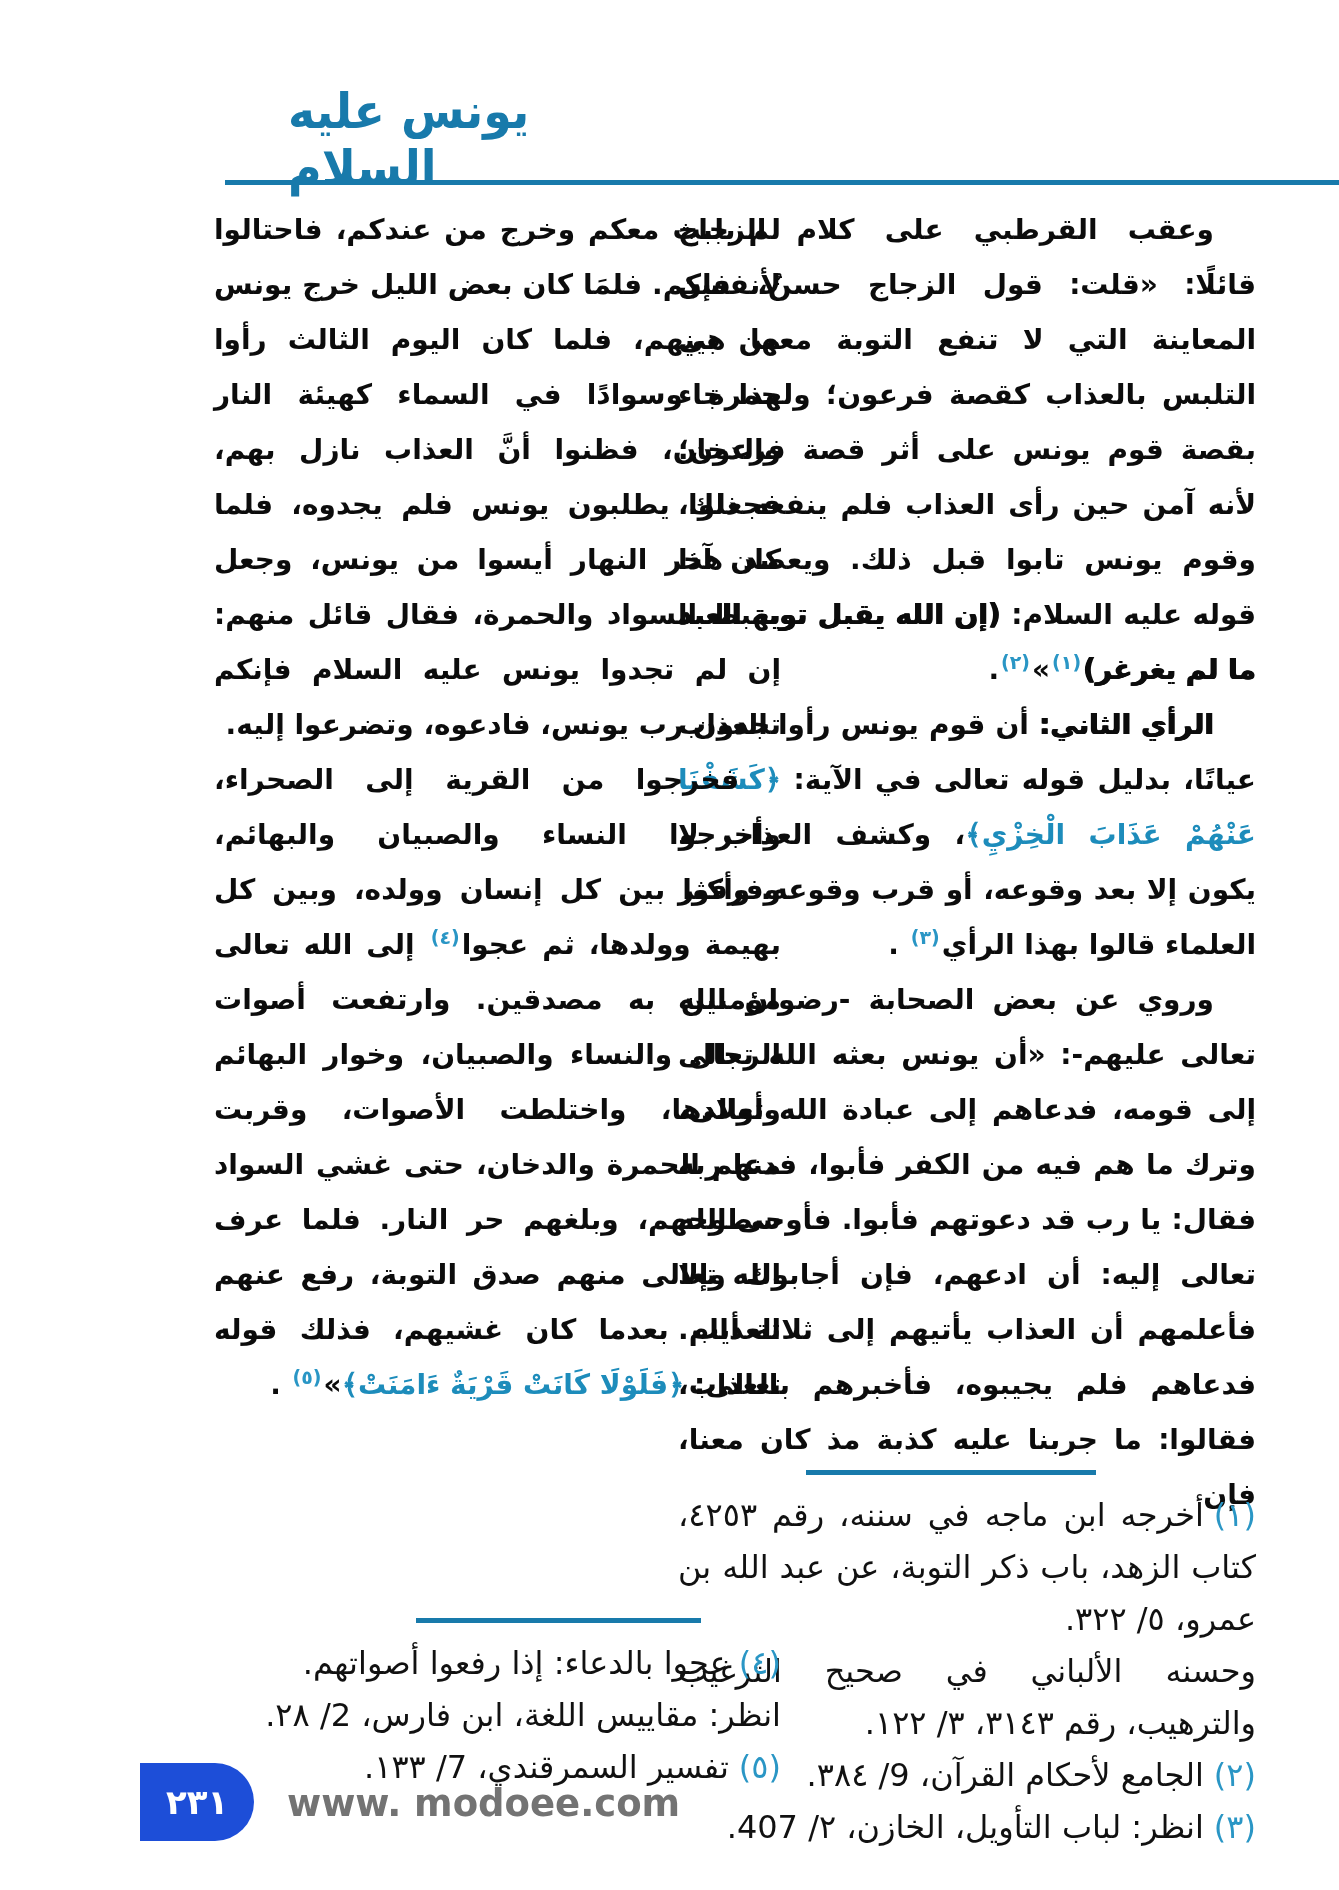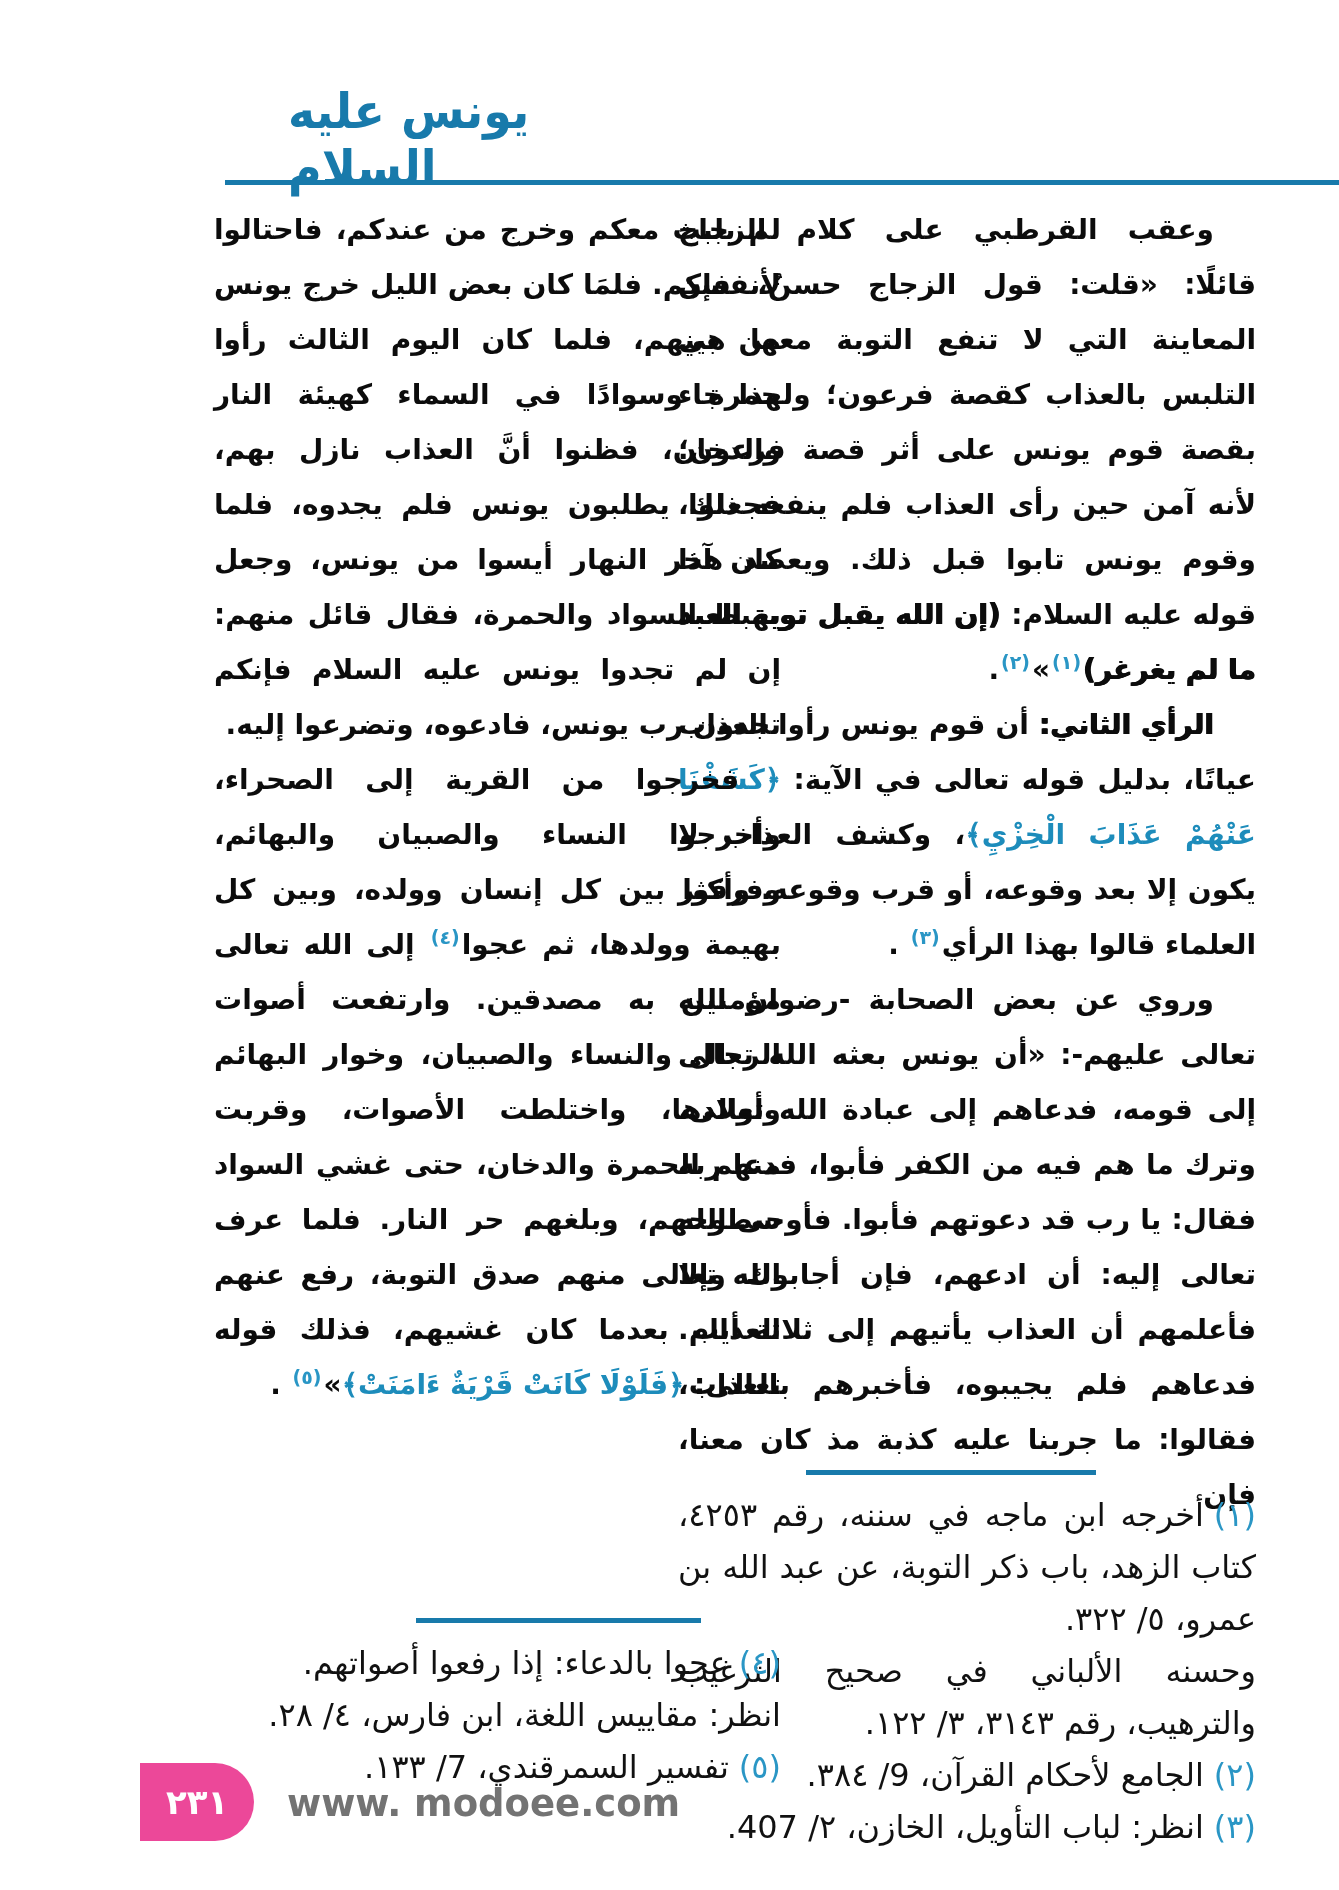--- a/index.html
+++ b/index.html
@@ -59,21 +59,21 @@
   .fn-sep{height:5px;background:#187aab;margin-bottom:14px;}
   .fn-sep-right{width:290px;margin-right:160px;}
   .fn-sep-left{width:285px;margin-right:80px;}
   .fnblock p{margin:0;}
   .fn-marker{color:#2a96c5;margin-left:10px;}
   .fn-sub{margin-right:32px;}
   
   .page-pill{
     position:absolute;left:0;top:1763px;
     width:114px;height:78px;
-    background:#ec4899;
+    background:#1d4ed8;
     border-radius:0 39px 39px 0;
     display:flex;align-items:center;justify-content:center;
   }
   .page-pill span{
     color:#ffffff;font-size:34px;font-weight:bold;
   }
   .site-url{
     position:absolute;left:147px;top:1782px;
     color:#737373;font-size:37px;font-weight:bold;
     direction:ltr;text-align:right;
@@ -102,21 +102,21 @@
     <div class="fn-sep fn-sep-right"></div>
     <p><span class="fn-marker">(١)</span><span>أخرجه ابن ماجه في سننه، رقم ٤٢٥٣، كتاب الزهد، باب ذكر التوبة، عن عبد الله بن عمرو، ٥/ ٣٢٢.</span></p>
     <p class="fn-sub"><span>وحسنه الألباني في صحيح الترغيب والترهيب، رقم ٣١٤٣، ٣/ ١٢٢.</span></p>
     <p><span class="fn-marker">(٢)</span><span>الجامع لأحكام القرآن، 9/ ٣٨٤.</span></p>
     <p><span class="fn-marker">(٣)</span><span>انظر: لباب التأويل، الخازن، ٢/ 407.</span></p>
   </div>
 
   <div class="fnblock fnblock-left">
     <div class="fn-sep fn-sep-left"></div>
     <p><span class="fn-marker">(٤)</span><span>عجوا بالدعاء: إذا رفعوا أصواتهم.</span></p>
-    <p class="fn-sub"><span>انظر: مقاييس اللغة، ابن فارس، ٤/ ٢٨.</span></p>
+    <p class="fn-sub"><span>انظر: مقاييس اللغة، ابن فارس، 2/ ٢٨.</span></p>
     <p><span class="fn-marker">(٥)</span><span>تفسير السمرقندي، 7/ ١٣٣.</span></p>
   </div>
 
   <div class="page-pill">
     <span>٢٣١</span>
   </div>
   <div class="site-url">www. modoee.com</div>
 
 </div>
 

